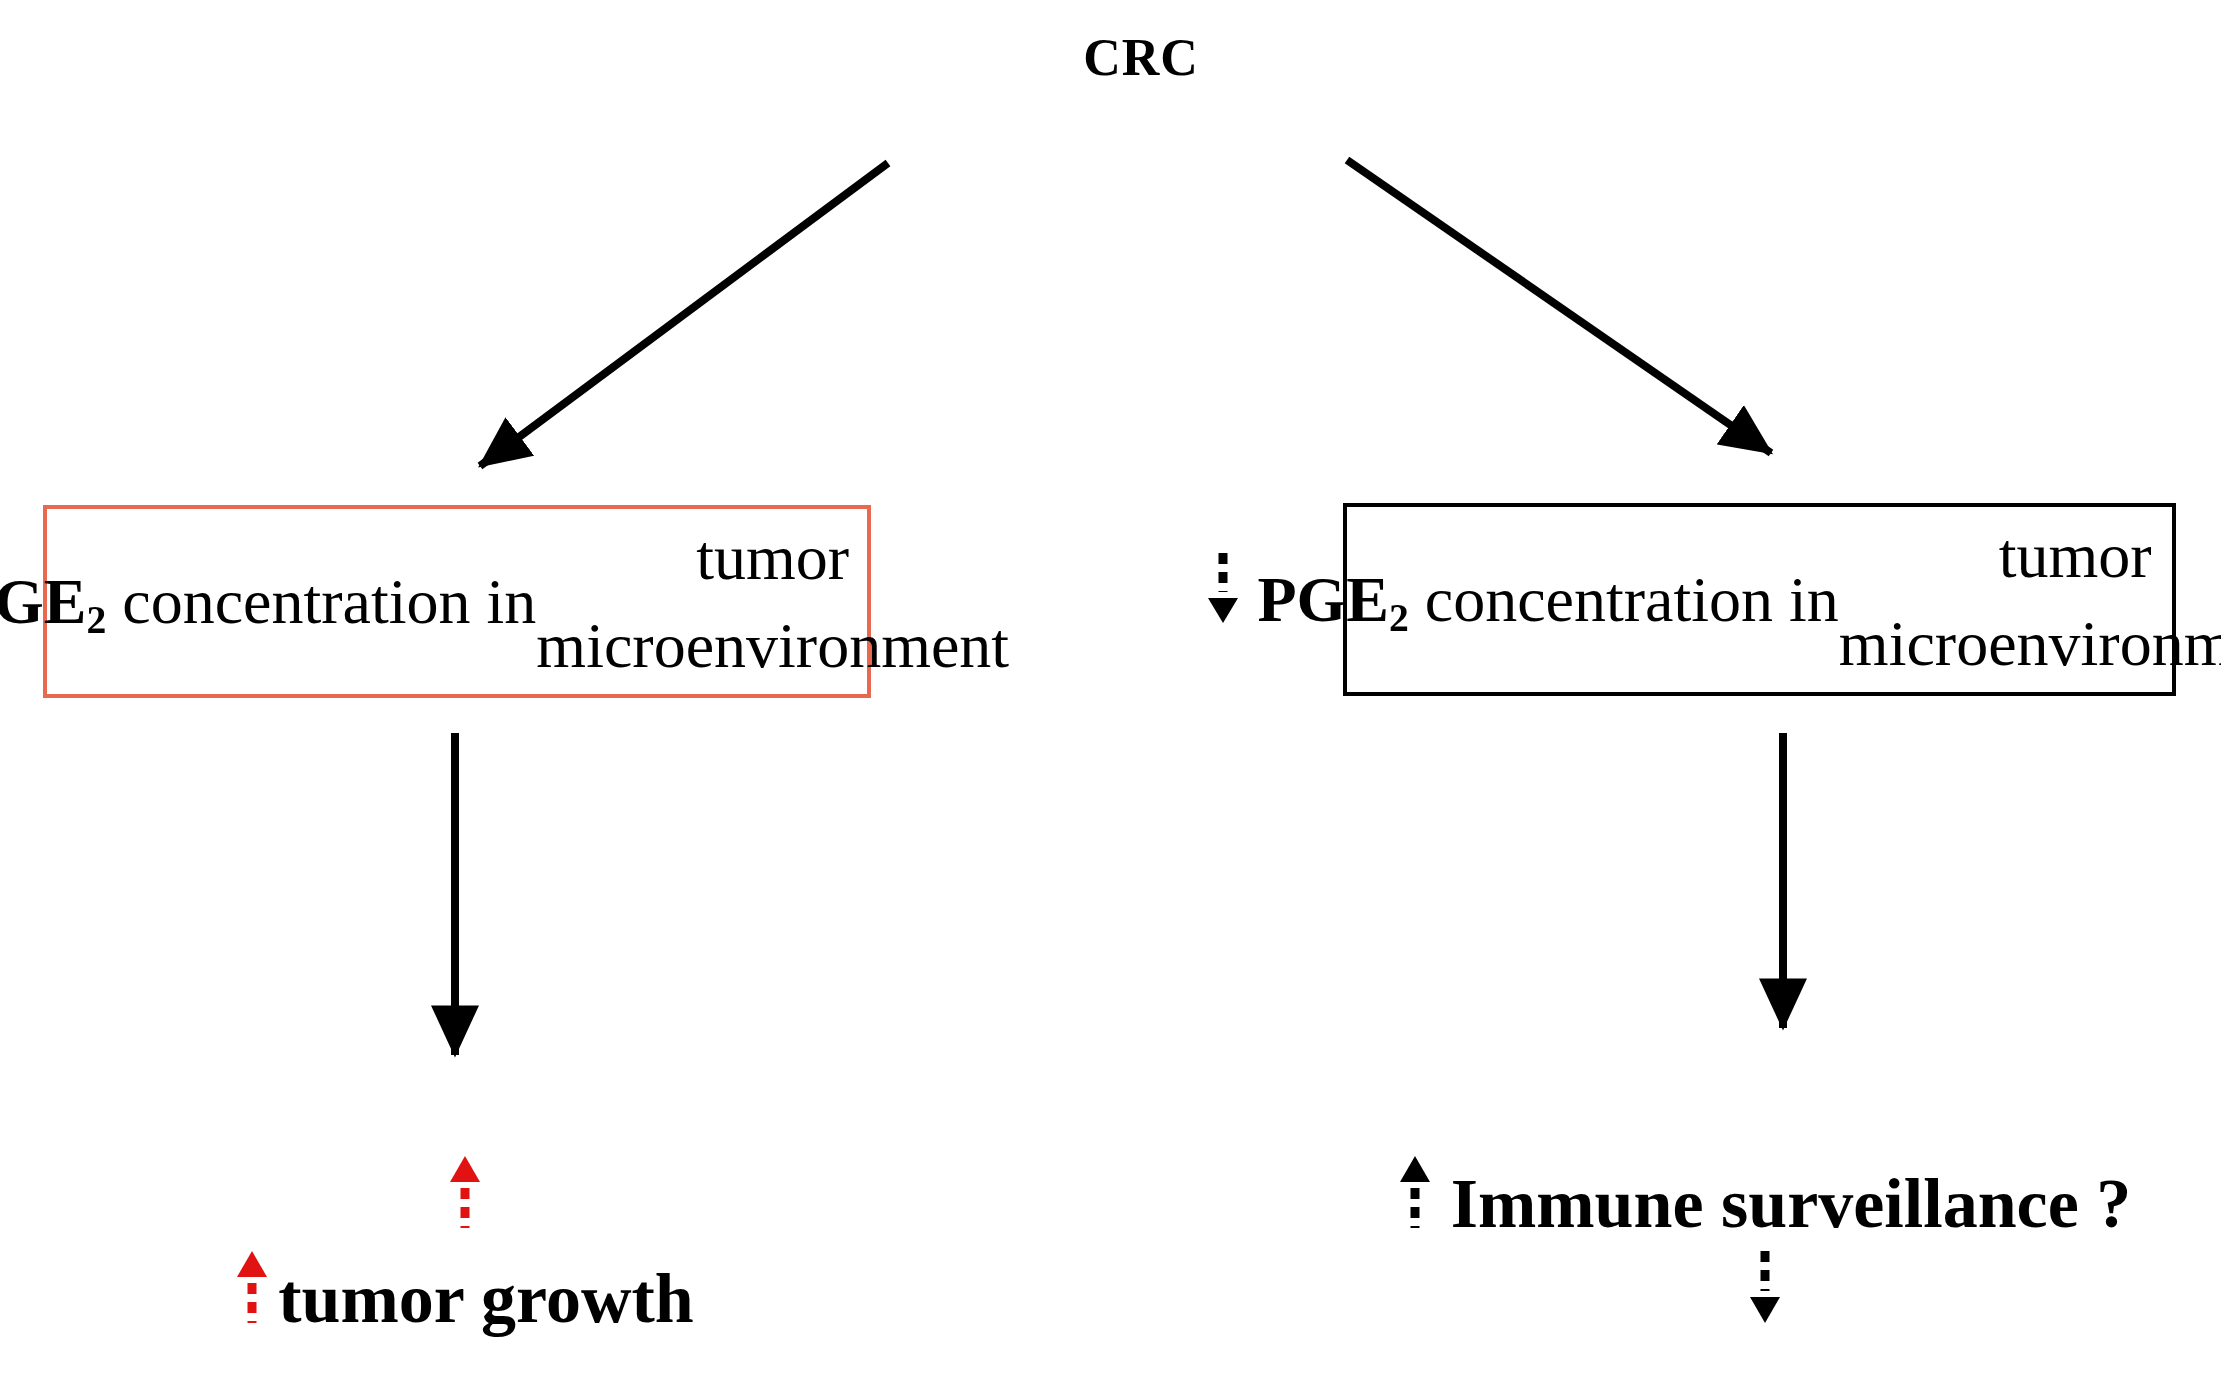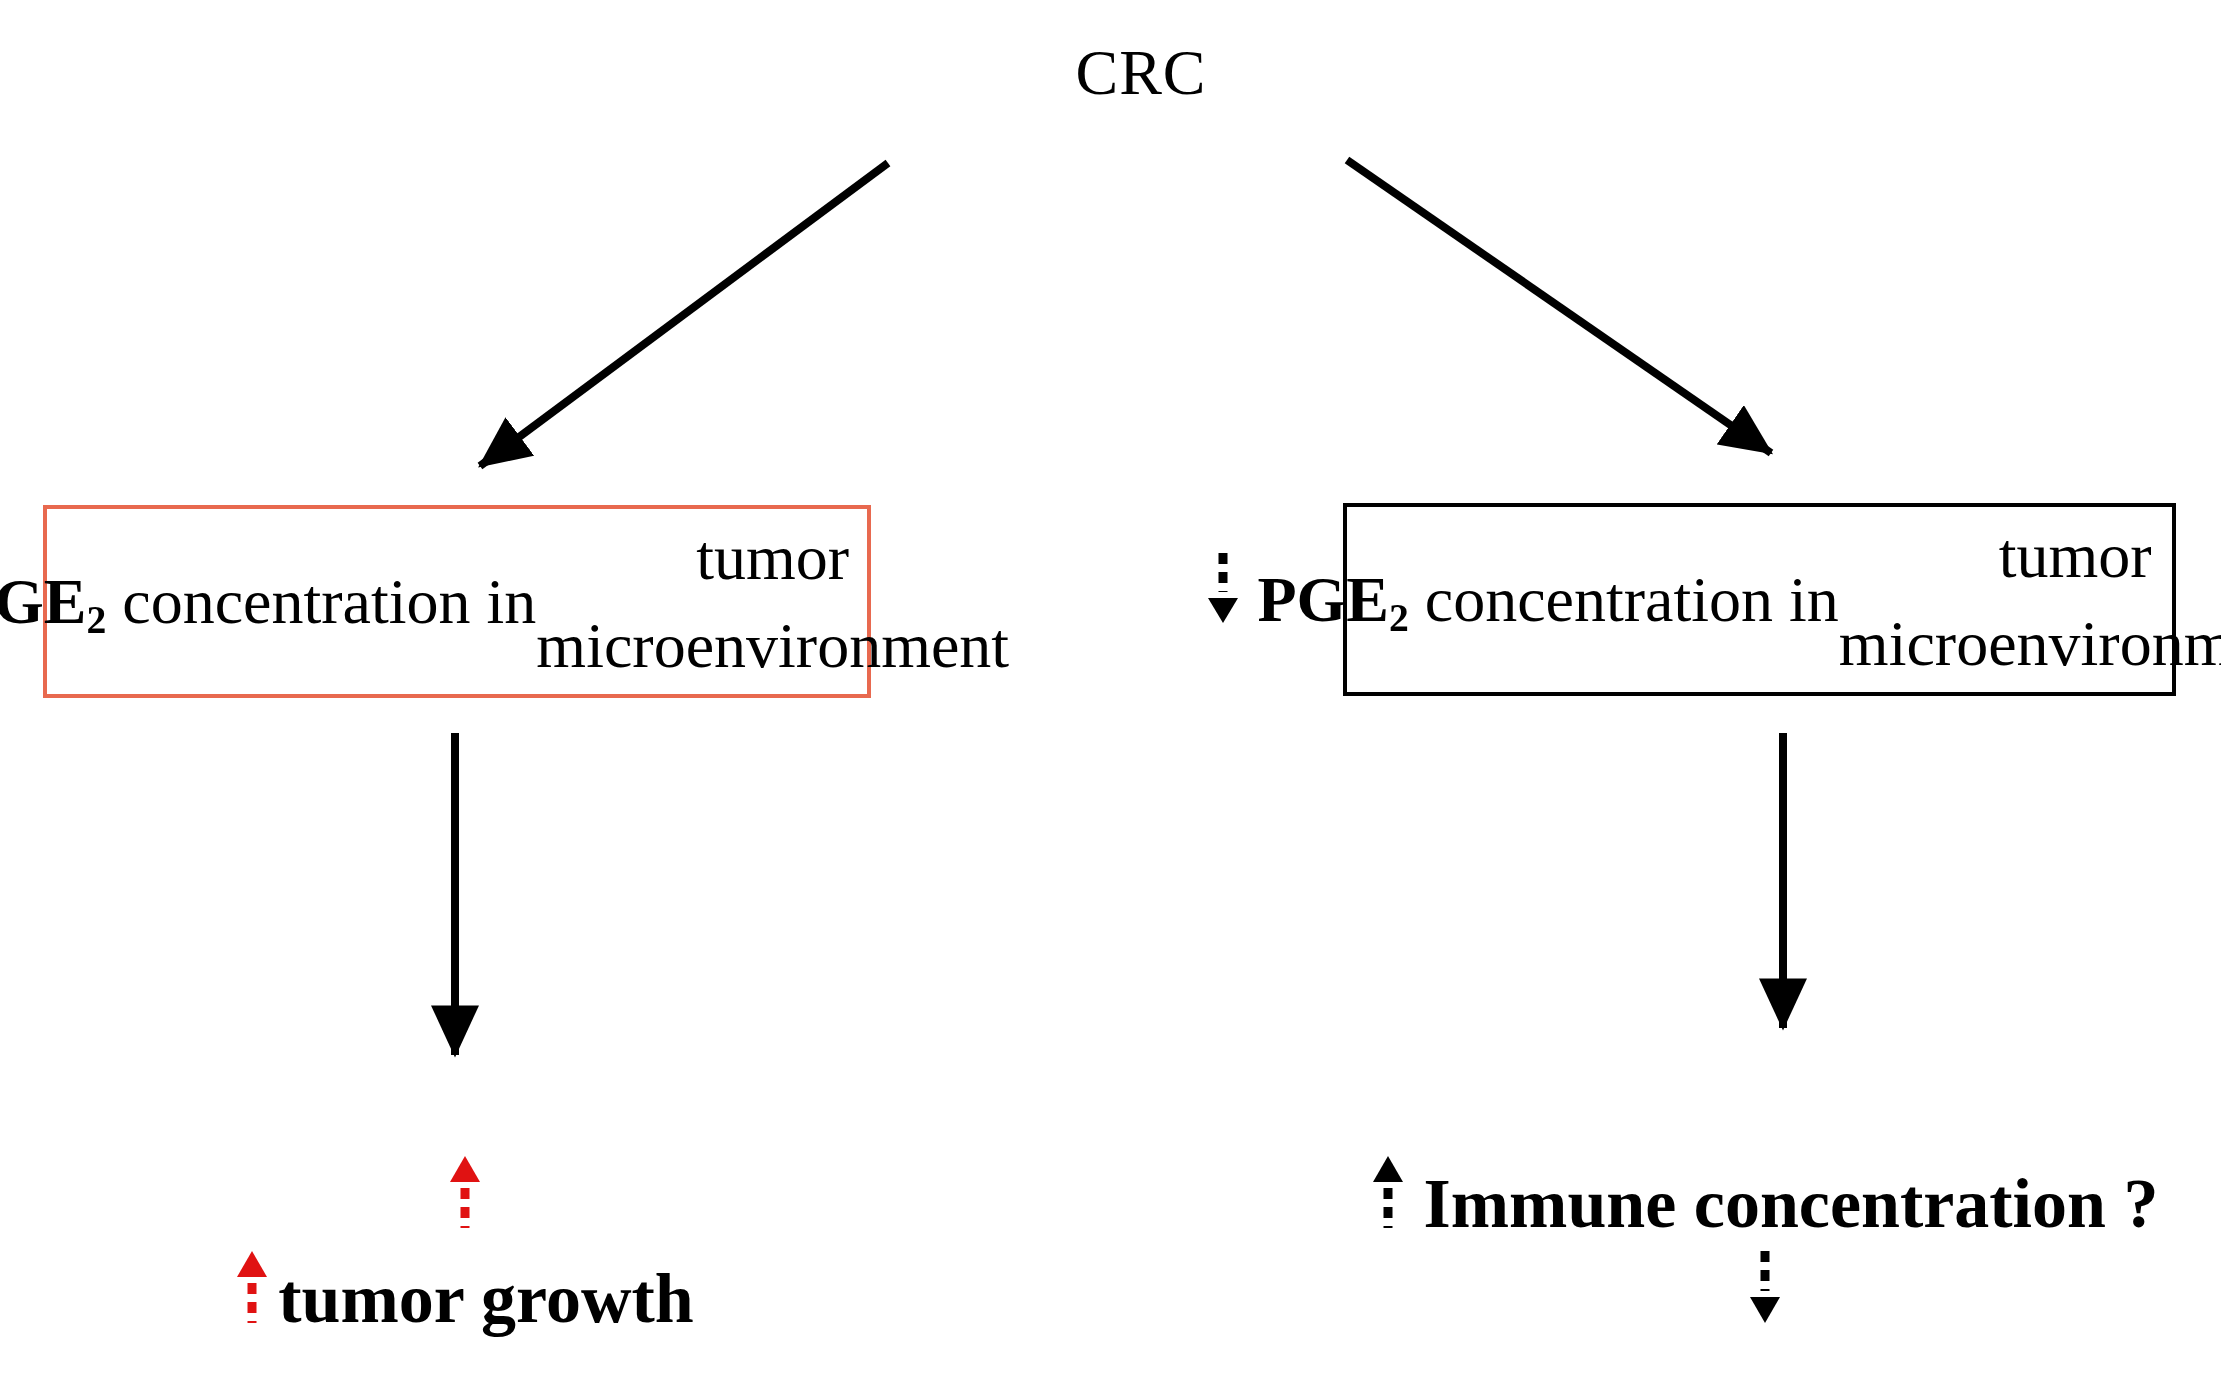--- a/index.html
+++ b/index.html
@@ -5,22 +5,22 @@
   html,body{margin:0;padding:0;background:#fff;}
   body{
     width:2221px;height:1398px;
     font-family:"Liberation Serif","DejaVu Serif",serif;
     color:#000;
   }
   .canvas{position:relative;width:2221px;height:1398px;overflow:hidden;background:#fff;}
   .overlay{position:absolute;left:0;top:0;width:2221px;height:1398px;}
 
   .crc-title{
-    position:absolute;left:966px;top:36px;width:350px;
-    text-align:center;font-size:64px;font-weight:normal;letter-spacing:1px;
+    position:absolute;left:966px;top:28px;width:350px;
+    text-align:center;font-size:52px;font-weight:bold;letter-spacing:1px;
   }
   .pufa-label{
     position:absolute;left:1552px;top:224px;width:340px;
     font-size:47px;font-weight:bold;white-space:nowrap;
   }
 
   .box{
     position:absolute;box-sizing:border-box;
     display:flex;justify-content:center;align-items:center;
     text-align:center;font-size:64px;line-height:88px;background:#fff;
@@ -112,21 +112,21 @@
   </div>
 
   <div class="outcome outcome-right">
     <div class="hline">
       <span class="dashed-arrow arrow-black">
         <svg width="32" height="72" viewBox="0 0 32 72">
           <polygon points="16,0 31,26 1,26" fill="currentColor"></polygon>
           <line x1="16" y1="32" x2="16" y2="72" stroke="currentColor" stroke-width="9" stroke-dasharray="11 8"></line>
         </svg>
       </span>
-      <span>Immune concentration ?</span>
+      <span>Immune surveillance ?</span>
     </div>
     <div class="hline">
       <span class="dashed-arrow arrow-black">
         <svg width="32" height="72" viewBox="0 0 32 72">
           <line x1="16" y1="0" x2="16" y2="40" stroke="currentColor" stroke-width="9" stroke-dasharray="11 8"></line>
           <polygon points="16,72 1,46 31,46" fill="currentColor"></polygon>
         </svg>
       </span>
     </div>
   </div>

